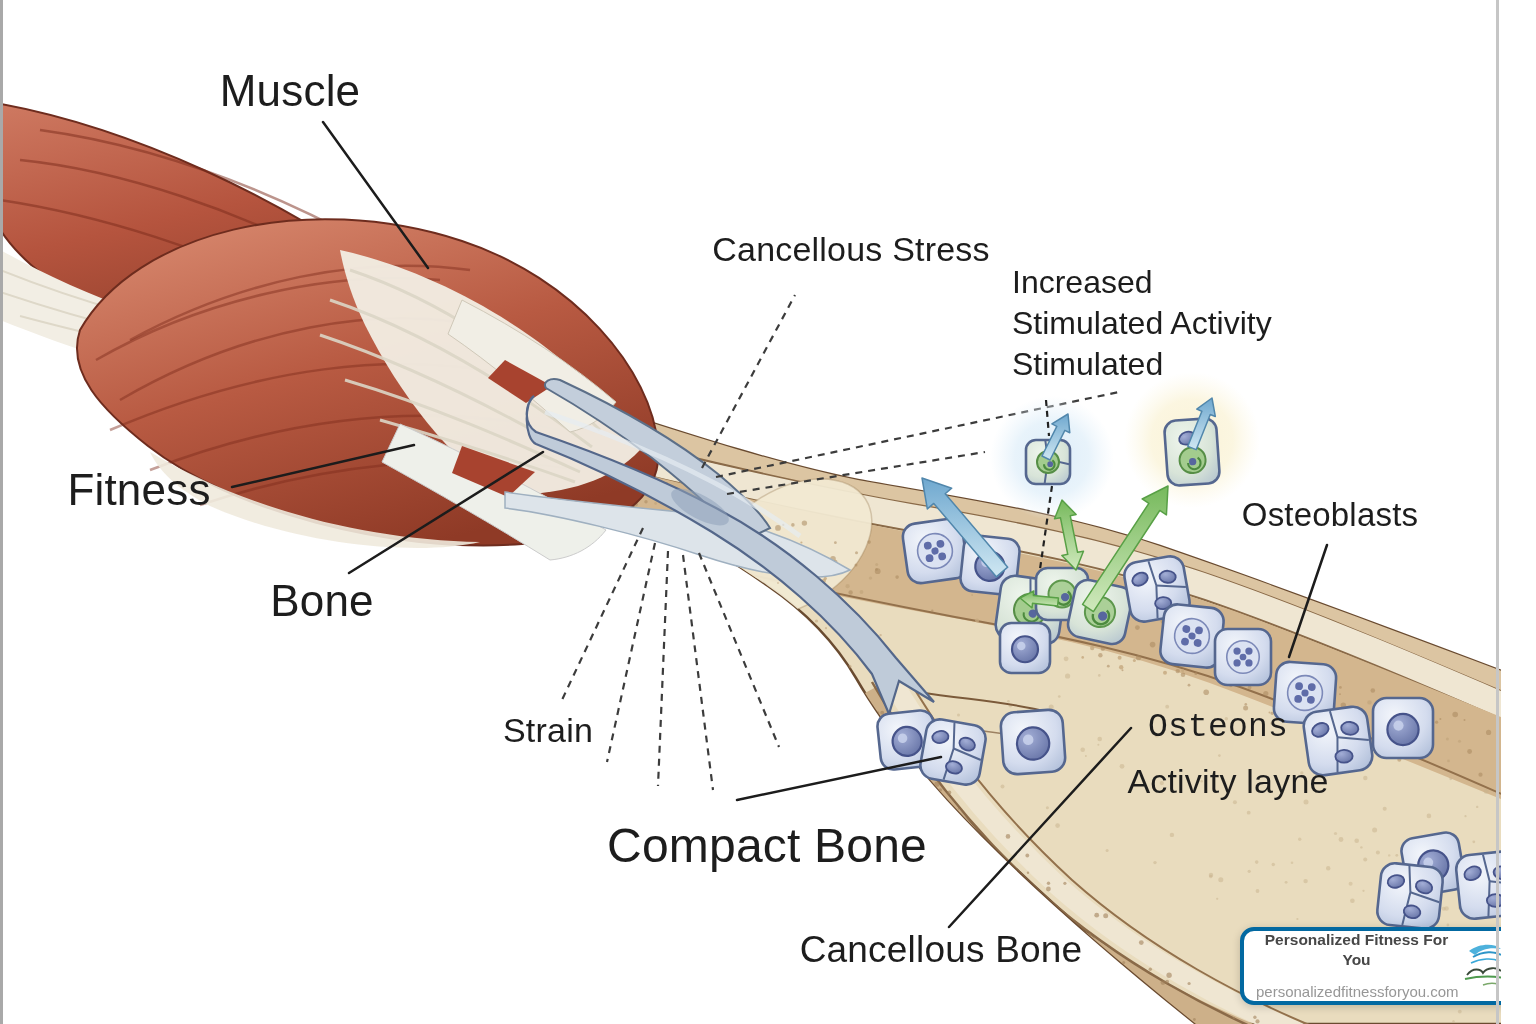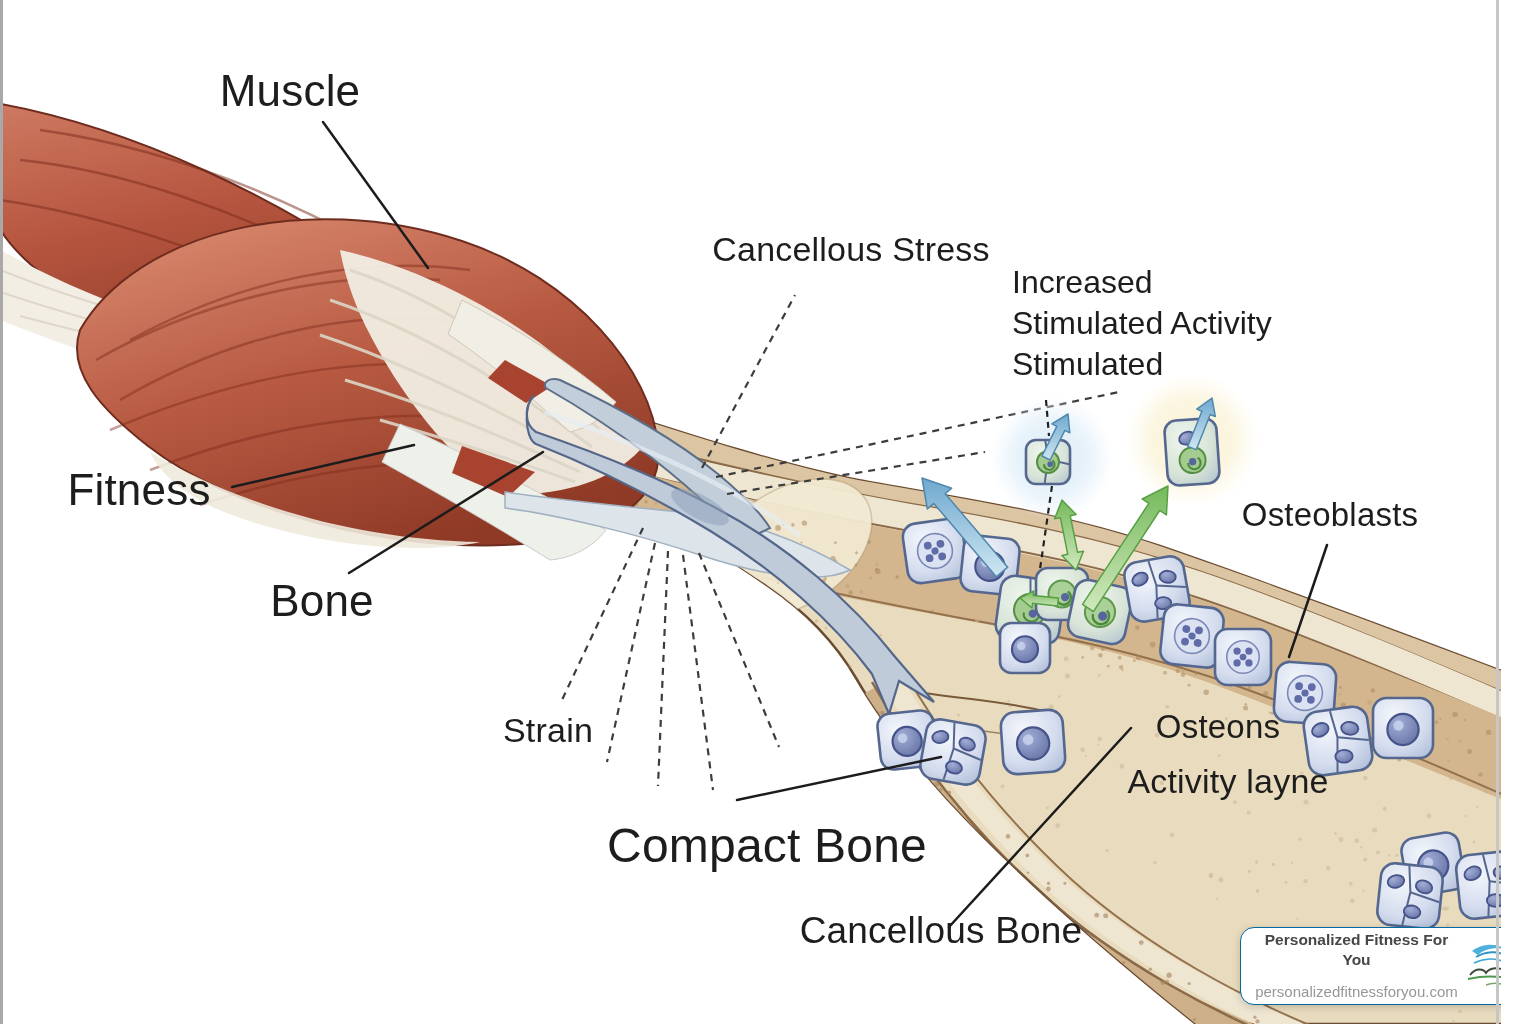--- a/index.html
+++ b/index.html
@@ -10,28 +10,28 @@
   .frame-right{right:2px;background:#c6c6c6;}
   svg.diagram{position:absolute;left:0;top:0;}
   .lbl{position:absolute;transform:translate(-50%,-50%);white-space:nowrap;color:#1d1d1d;
        letter-spacing:.2px;}
   .lbl-muscle{left:290px;top:91px;font-size:44px;}
   .lbl-mech{left:851px;top:249px;font-size:34px;}
   .lbl-tendon{left:139px;top:490px;font-size:44px;}
   .lbl-bone{left:322px;top:601px;font-size:44px;}
   .lbl-strain{left:548px;top:730px;font-size:34px;text-align:right;}
   .lbl-osteoblasts{left:1330px;top:515px;font-size:33px;}
-  .lbl-osteons{left:1218px;top:727px;font-size:33px;}
+  .lbl-osteons{left:1218px;top:727px;font-size:33px;font-family:Liberation Mono, monospace;}
   .lbl-concets{left:1228px;top:781px;font-size:34px;}
   .lbl-compact{left:767px;top:845px;font-size:48px;}
-  .lbl-cancellous{left:941px;top:931px;font-size:37px;}
+  .lbl-cancellous{left:941px;top:950px;font-size:37px;}
   .increased-block{position:absolute;left:1012px;top:262px;font-size:32px;line-height:41px;
        color:#1d1d1d;white-space:nowrap;}
   .watermark{position:absolute;left:1240px;top:927px;width:283px;height:78px;background:#ffffff;
-       border:1px solid #0369a1;border-radius:14px;box-shadow:0 2px 8px rgba(0,0,0,.18);
+       border:4px solid #0369a1;border-radius:14px;box-shadow:0 2px 8px rgba(0,0,0,.18);
        display:flex;align-items:center;padding:6px 12px;box-sizing:border-box;}
   .wm-text{flex:1;min-width:0;text-align:center;}
   .wm-title{font-size:15.5px;font-weight:bold;color:#474747;line-height:20px;}
   .wm-url{font-size:15px;color:#979797;line-height:20px;margin-top:12px;}
   .wm-logo{width:46px;height:54px;flex:0 0 auto;margin-left:4px;}
 </style>
 </head>
 <body>
 
 <div class="stage">

